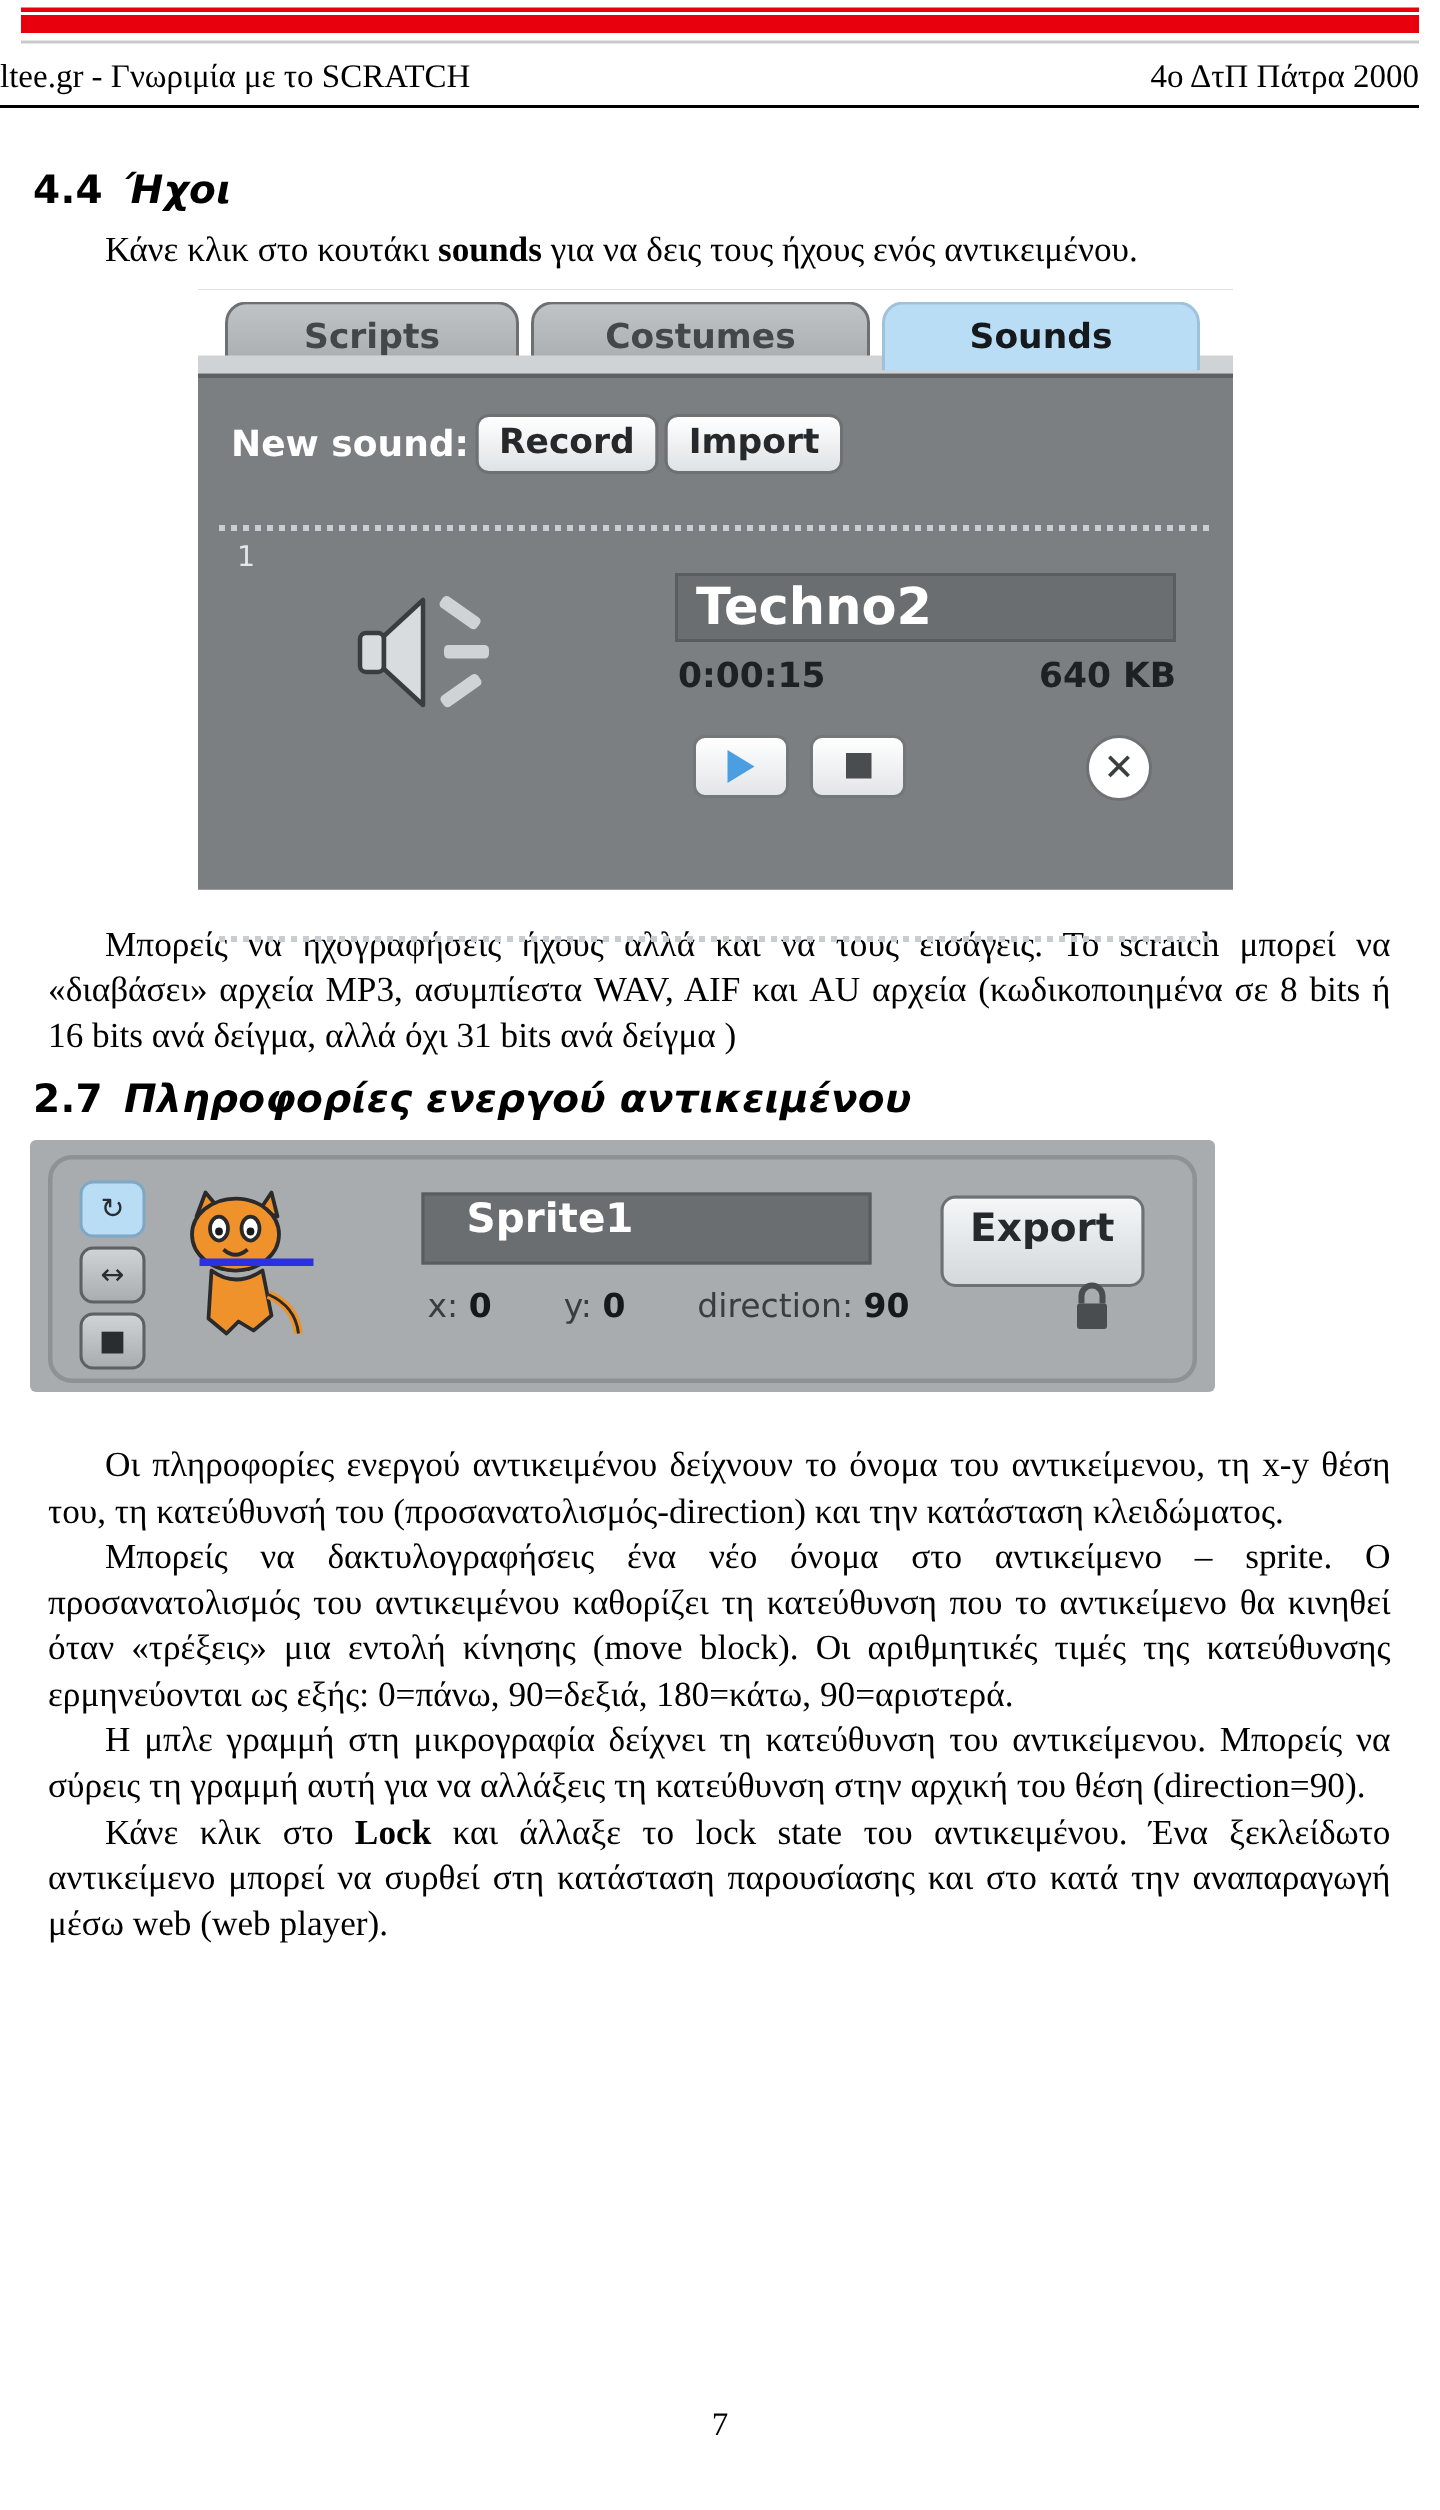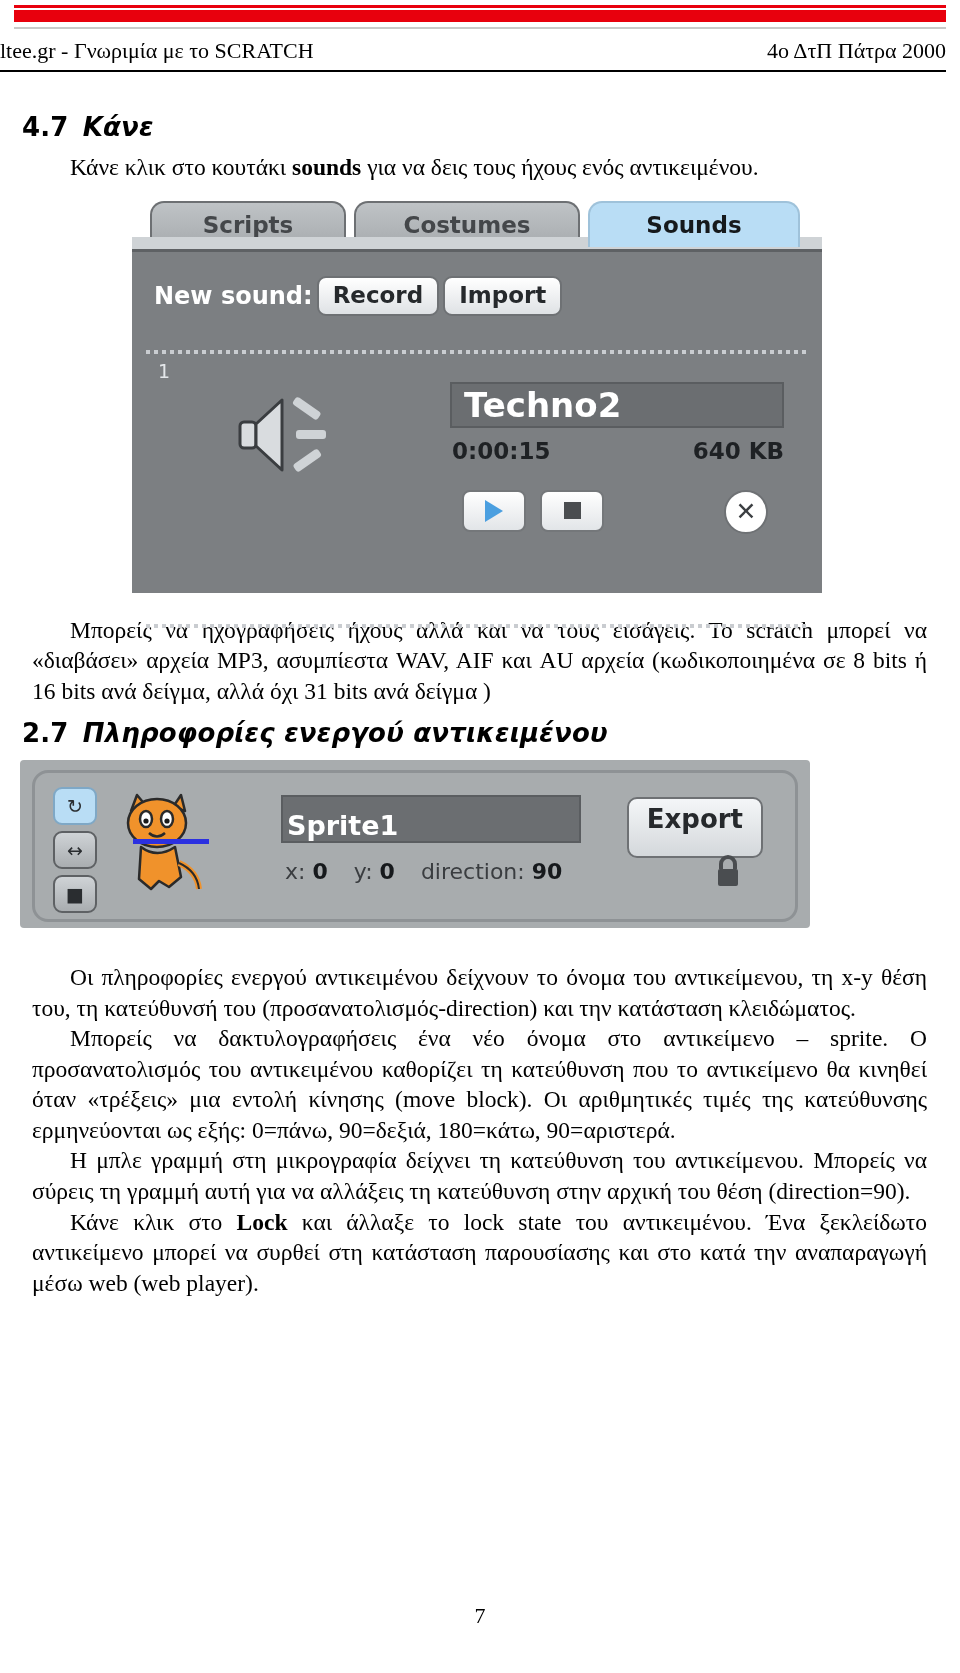--- a/index.html
+++ b/index.html
@@ -307,41 +307,41 @@
     width: 76px; height: 5px;
     background: #2b30e0;
   }
 
   .sprite-name-field {
     position: absolute;
     top: 22px; left: 246px;
     width: 300px; height: 48px;
     background: #6b6e71;
     border: 2px solid #5a5d60;
-    display: flex; align-items: flex-end; padding-left: 4px;
+    display: flex; align-items: flex-start; padding-left: 28px;
     box-sizing: border-box;
   }
   .sprite-name-field span {
     font-family: "DejaVu Sans", "Liberation Sans", sans-serif;
     font-weight: bold; font-size: 27px; color: #ffffff;
   }
   .export-btn {
     position: absolute;
     top: 24px; right: 32px;
     font-family: "DejaVu Sans", "Liberation Sans", sans-serif;
     font-weight: bold; font-size: 26px; color: #26292c;
     background: linear-gradient(#f4f6f8, #d4d8db);
     border: 2px solid #6e7174;
     border-radius: 10px;
     padding: 5px 18px 22px 18px;
   }
   .sprite-stats {
     position: absolute;
     top: 86px; left: 250px;
-    display: flex; align-items: baseline; gap: 26px;
+    display: flex; align-items: baseline; gap: 48px;
     font-family: "DejaVu Sans", "Liberation Sans", sans-serif;
     font-size: 22px; color: #3a3d40;
   }
   .sprite-stats .v { font-weight: bold; color: #16191c; }
   .lock-icon {
     position: absolute;
     top: 80px; right: 52px;
     width: 30px; height: 36px;
   }
 
@@ -364,21 +364,21 @@
 </div>
 
 <div class="header">
   <div class="left">ltee.gr - Γνωριμία με το SCRATCH</div>
   <div class="right">4ο ΔτΠ Πάτρα 2000</div>
 </div>
 
 <div class="content">
 
   <h2 class="section">
-    <span class="num">4.7</span><span>Κάνε</span>
+    <span class="num">4.4</span><span>Ήχοι</span>
   </h2>
 
   <p class="body indent"><span>Κάνε κλικ στο κουτάκι </span><span class="b">sounds</span><span> για να δεις τους ήχους ενός αντικειμένου.</span></p>
 
   <div class="sounds-shot">
 
     <div class="tabrow">
       <div class="tab inactive tab-scripts">
         <span>Scripts</span>
       </div>

